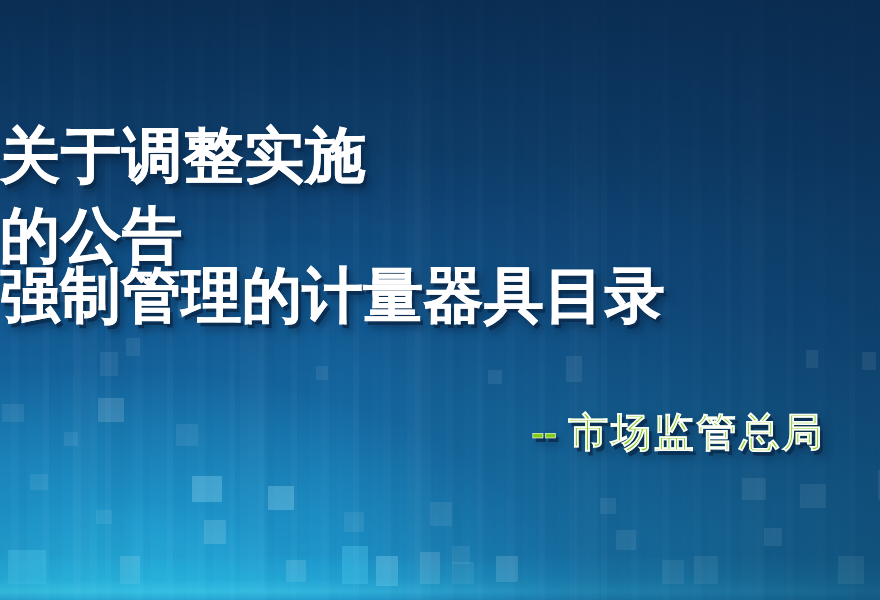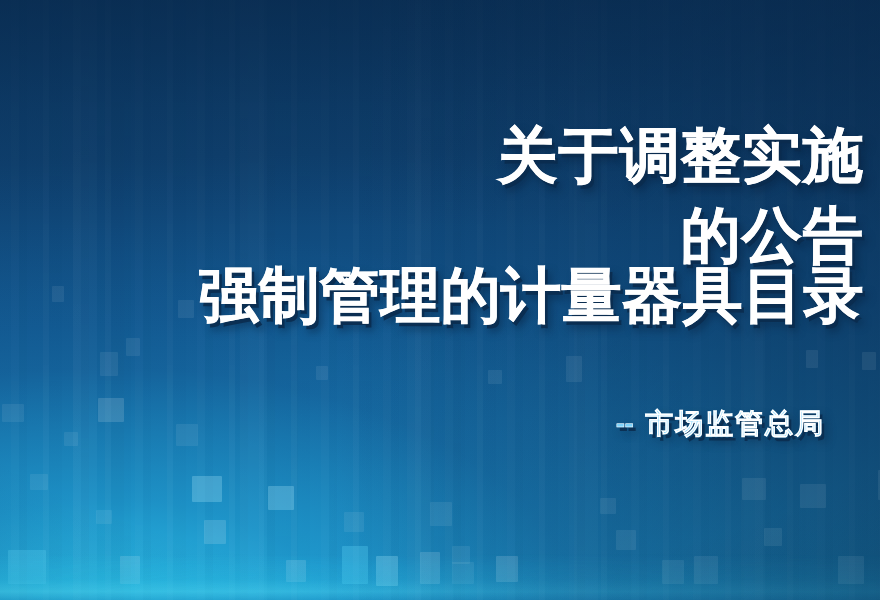--- a/index.html
+++ b/index.html
@@ -87,23 +87,23 @@
   }
   .bg-vignette {
     position: absolute;
     inset: 0;
     background: radial-gradient(130% 110% at 50% 38%, rgba(0,0,0,0) 52%, rgba(4,26,52,0.30) 100%);
   }
 
   
   .title-block {
     position: absolute;
-    left: 0; right: 16px;
+    left: 0; right: 0;
     top: 126px;
-    text-align: right;
+    text-align: left;
     z-index: 5;
   }
   .tline {
     display: block;
     color: #ffffff;
     font-weight: 700;
     letter-spacing: 0.018em;
     line-height: 1.0;
     white-space: nowrap;
     text-shadow:
@@ -113,22 +113,22 @@
   }
   .tline.l1 { font-size: 60px; margin-bottom: 20px; }
   .tline.l2 { font-size: 60px; margin-bottom: 20px; letter-spacing: 0.008em; }
   .tline.l3 { font-size: 60px; }
 
   .byline {
     position: absolute;
     right: 55px;
     top: 405px;
     z-index: 5;
-    color: #7dd3fc;
-    font-size: 28px;
+    color: #84cc16;
+    font-size: 40px;
     font-weight: 700;
     letter-spacing: 0.07em;
     white-space: nowrap;
     text-shadow:
        3px 4px 0 rgba(10,43,77,0.85),
        5px 6px 8px rgba(6,30,58,0.50);
     -webkit-text-stroke: 0.5px #ffffff;
   }
   .byline .dashes { margin-right: 12px; letter-spacing: -0.02em; }
 </style>

